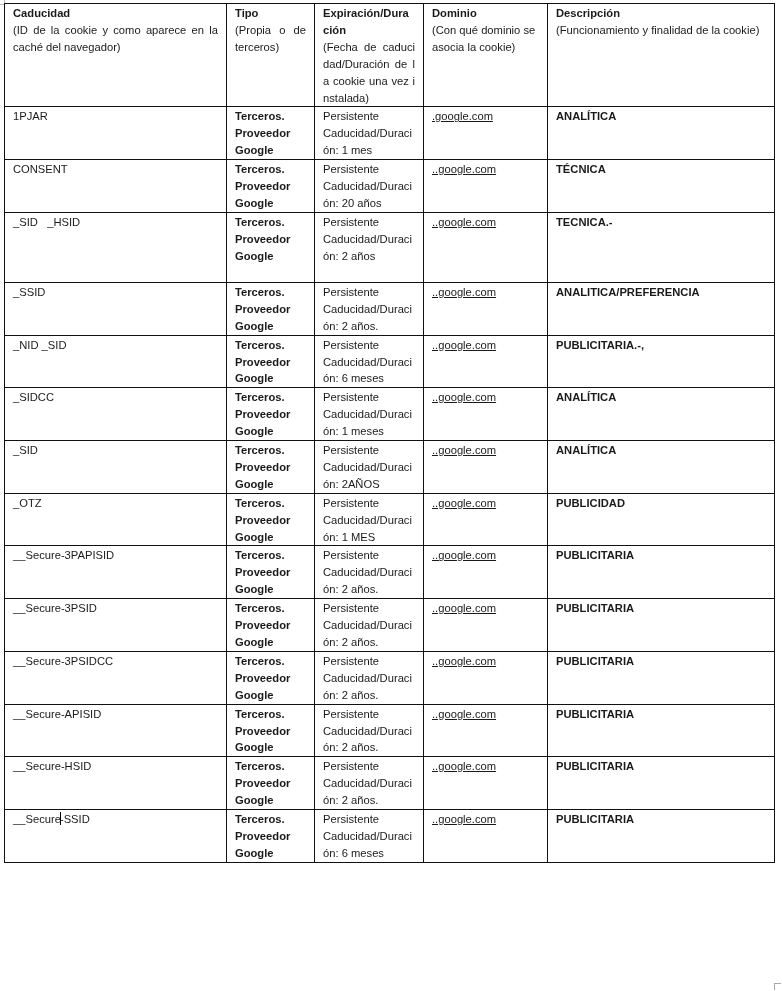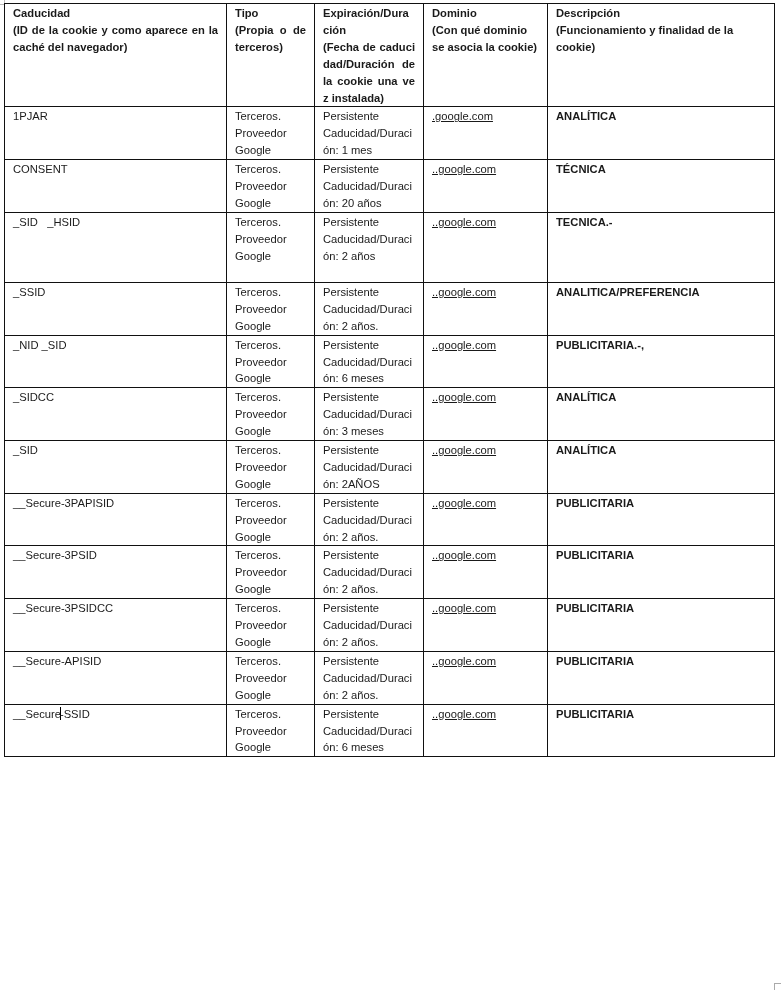--- a/index.html
+++ b/index.html
@@ -9,23 +9,23 @@
                  border-right: 1px solid #bbb; border-bottom: 1px solid #bbb; }
   .corner-mark-br { position: absolute; left: 774px; top: 983px; width: 6px; height: 6px;
                  border-left: 1px solid #aaa; border-top: 1px solid #aaa; }
   table.cookies { position: absolute; left: 4px; top: 3px; border-collapse: collapse;
                   table-layout: fixed; width: 770px; }
   table.cookies td { border: 1.4px solid #111; vertical-align: top; padding: 1px 8px 0 8px;
                      font-size: 11.2px; line-height: 16.9px; overflow: hidden; }
   col.c1 { width: 222px; } col.c2 { width: 88px; } col.c3 { width: 109px; }
   col.c4 { width: 124px; } col.c5 { width: 227px; }
   .hdr-title { font-weight: bold; display: block; }
-  .hdr-sub { display: block; font-weight: bold; }
+  .hdr-sub { display: block; }
   .justify { text-align: justify; text-align-last: left; }
-  td.tipo { font-weight: normal; }
+  td.tipo { font-weight: bold; }
   td.desc { font-weight: bold; }
   .dom { text-decoration: underline; }
   tr.hdr td { height: 98px; }
   tr.std td { height: 49px; }
   tr.tall td { height: 68px; }
   td.mid { vertical-align: middle; }
   .cursor { display: inline-block; width: 1px; height: 13px; background: #000;
             vertical-align: -2px; margin: 0 -1px; }
   .wrap-word { word-break: break-all; }
 </style>
@@ -113,36 +113,46 @@
           <span style="display:block">Caducidad/Duración: 6 meses</span>
         </td>
         <td><span class="dom">..google.com</span></td>
         <td class="desc"><span>PUBLICITARIA.-,</span></td>
       </tr>
       <tr class="std">
         <td class=""><span style="white-space:pre">_SIDCC</span></td>
         <td class="tipo"><span>Terceros. Proveedor Google</span></td>
         <td class="wrap-word">
           <span style="display:block">Persistente</span>
-          <span style="display:block">Caducidad/Duración: 3 meses</span>
+          <span style="display:block">Caducidad/Duración: 1 meses</span>
         </td>
         <td><span class="dom">..google.com</span></td>
         <td class="desc"><span>ANALÍTICA</span></td>
       </tr>
       <tr class="std">
         <td class=""><span style="white-space:pre">_SID</span></td>
         <td class="tipo"><span>Terceros. Proveedor Google</span></td>
         <td class="wrap-word">
           <span style="display:block">Persistente</span>
           <span style="display:block">Caducidad/Duración: 2AÑOS</span>
         </td>
         <td><span class="dom">..google.com</span></td>
         <td class="desc"><span>ANALÍTICA</span></td>
       </tr>
       <tr class="std">
+        <td class=""><span style="white-space:pre">_OTZ</span></td>
+        <td class="tipo"><span>Terceros. Proveedor Google</span></td>
+        <td class="wrap-word">
+          <span style="display:block">Persistente</span>
+          <span style="display:block">Caducidad/Duración: 1 MES</span>
+        </td>
+        <td><span class="dom">..google.com</span></td>
+        <td class="desc"><span>PUBLICIDAD</span></td>
+      </tr>
+      <tr class="std">
         <td class=""><span style="white-space:pre">__Secure-3PAPISID</span></td>
         <td class="tipo"><span>Terceros. Proveedor Google</span></td>
         <td class="wrap-word">
           <span style="display:block">Persistente</span>
           <span style="display:block">Caducidad/Duración: 2 años.</span>
         </td>
         <td><span class="dom">..google.com</span></td>
         <td class="desc"><span>PUBLICITARIA</span></td>
       </tr>
       <tr class="std">
@@ -160,20 +170,30 @@
         <td class="tipo"><span>Terceros. Proveedor Google</span></td>
         <td class="wrap-word">
           <span style="display:block">Persistente</span>
           <span style="display:block">Caducidad/Duración: 2 años.</span>
         </td>
         <td><span class="dom">..google.com</span></td>
         <td class="desc"><span>PUBLICITARIA</span></td>
       </tr>
       <tr class="std">
         <td class="mid"><span style="white-space:pre">__Secure-APISID</span></td>
+        <td class="tipo"><span>Terceros. Proveedor Google</span></td>
+        <td class="wrap-word">
+          <span style="display:block">Persistente</span>
+          <span style="display:block">Caducidad/Duración: 2 años.</span>
+        </td>
+        <td><span class="dom">..google.com</span></td>
+        <td class="desc"><span>PUBLICITARIA</span></td>
+      </tr>
+      <tr class="std">
+        <td class=""><span style="white-space:pre">__Secure-HSID</span></td>
         <td class="tipo"><span>Terceros. Proveedor Google</span></td>
         <td class="wrap-word">
           <span style="display:block">Persistente</span>
           <span style="display:block">Caducidad/Duración: 2 años.</span>
         </td>
         <td><span class="dom">..google.com</span></td>
         <td class="desc"><span>PUBLICITARIA</span></td>
       </tr>
       <tr class="std">
         <td><span>__Secure</span><span class="cursor"></span><span>-SSID</span></td>

